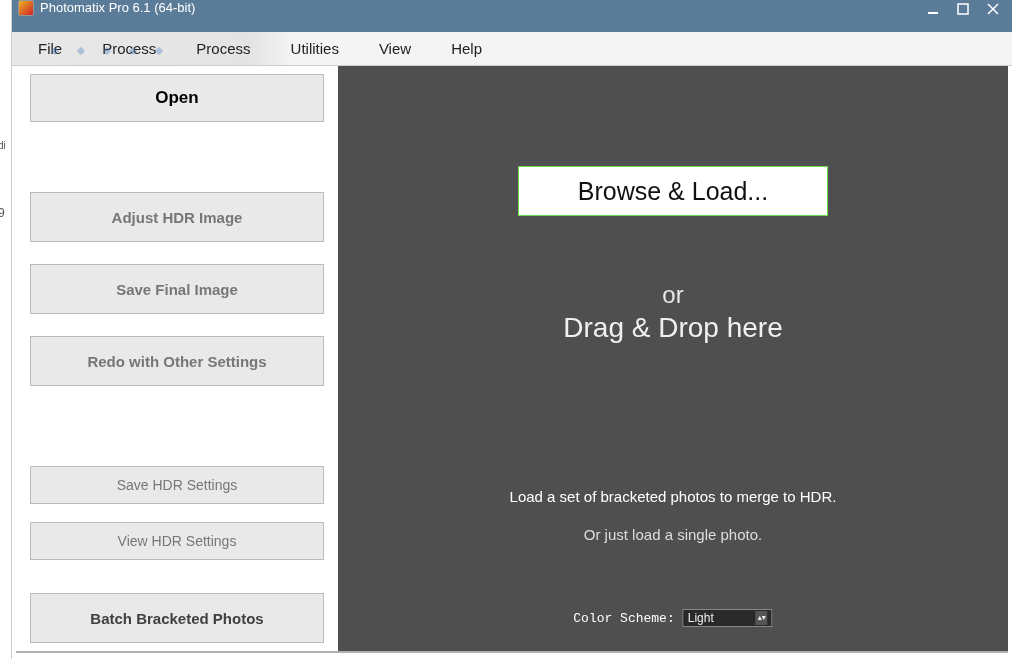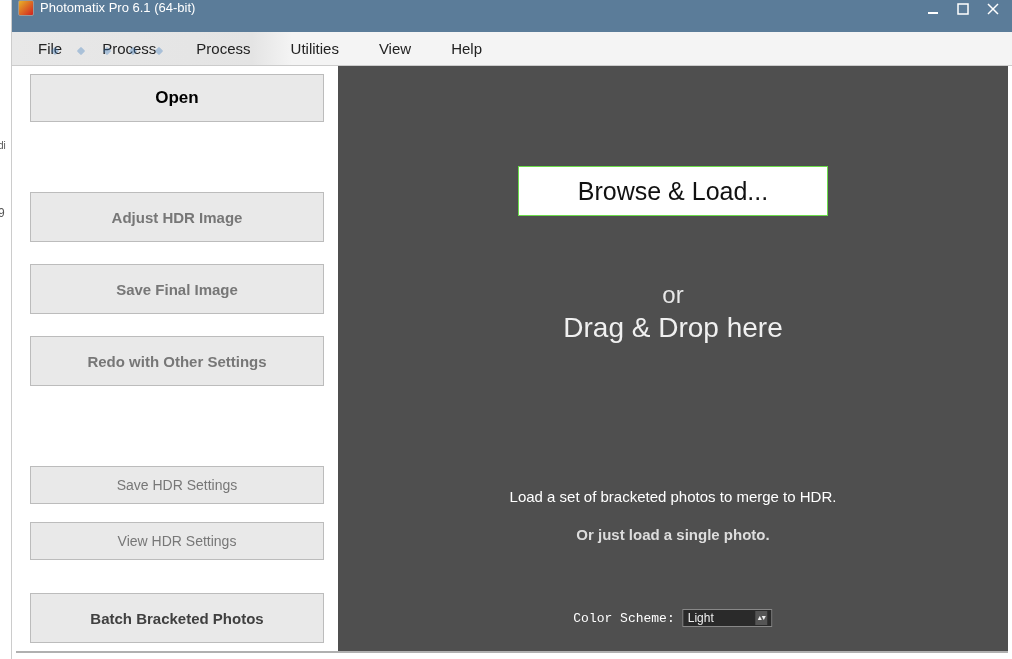--- a/index.html
+++ b/index.html
@@ -186,21 +186,20 @@
       color:#ffffff;
       white-space:nowrap;
     }
     .hint2 {
       position:absolute;
       top: 460px;
       left:50%; transform:translateX(-50%);
       font-size: 15px;
       color:#ddd;
       white-space:nowrap;
-      font-weight:bold;
     }
     .color-scheme {
       position:absolute;
       bottom: 24px;
       left:50%; transform:translateX(-50%);
       display:flex;
       align-items:center;
       gap:8px;
       font-family: "Courier New", monospace;
       font-size: 13px;

